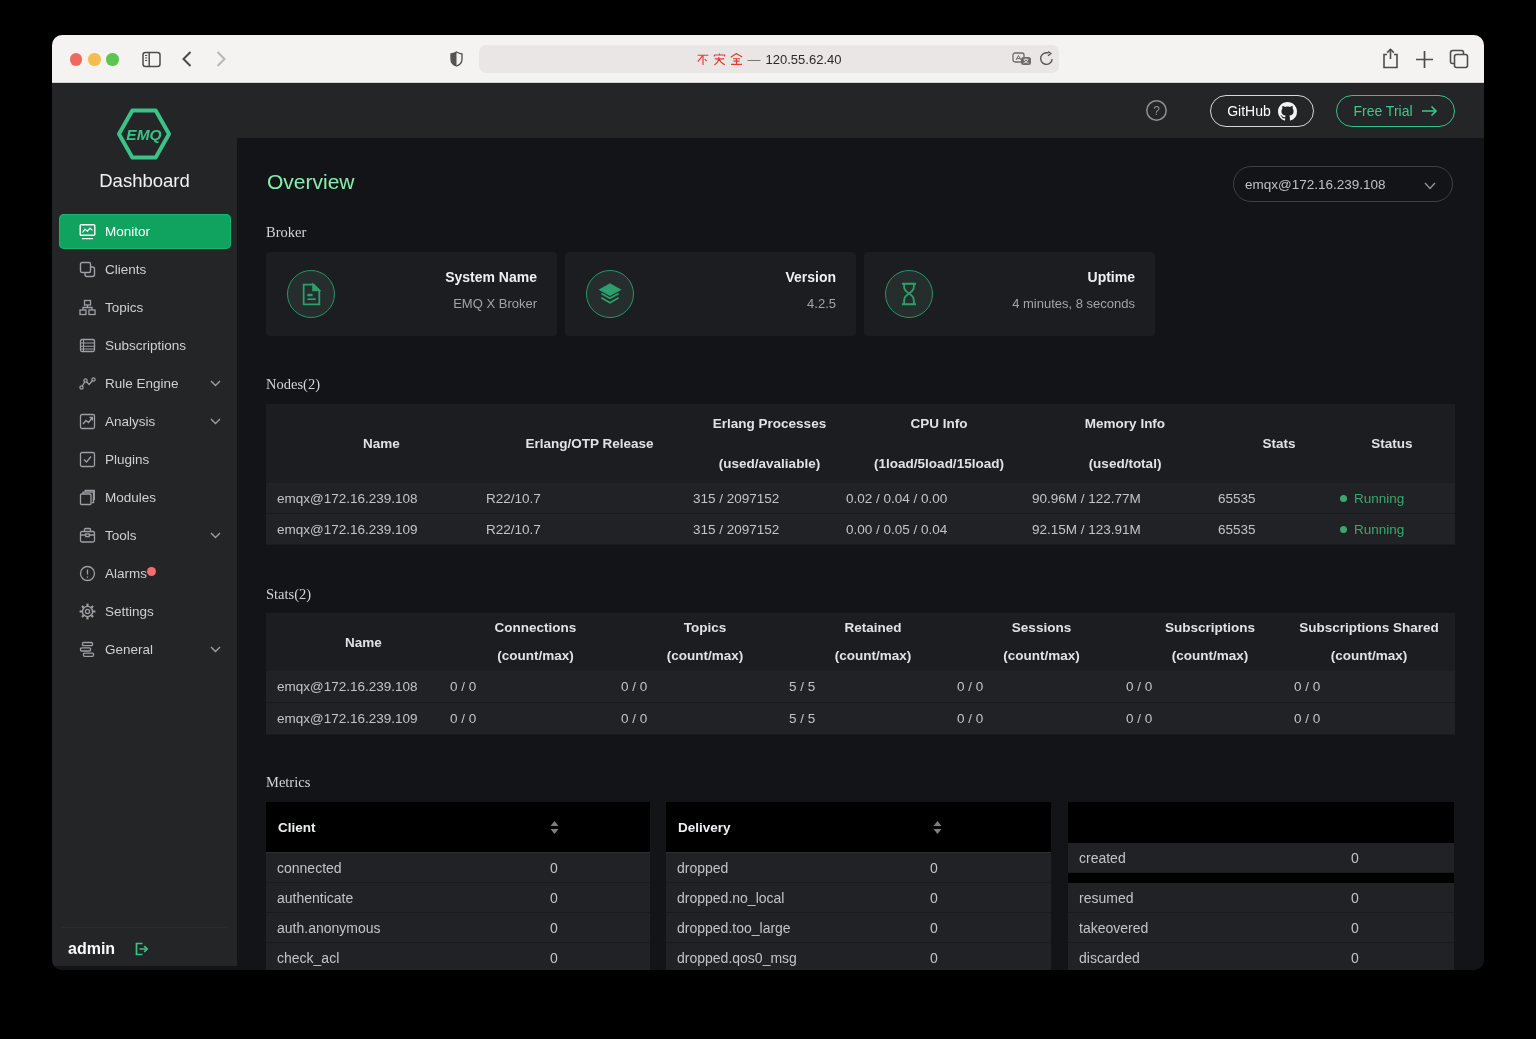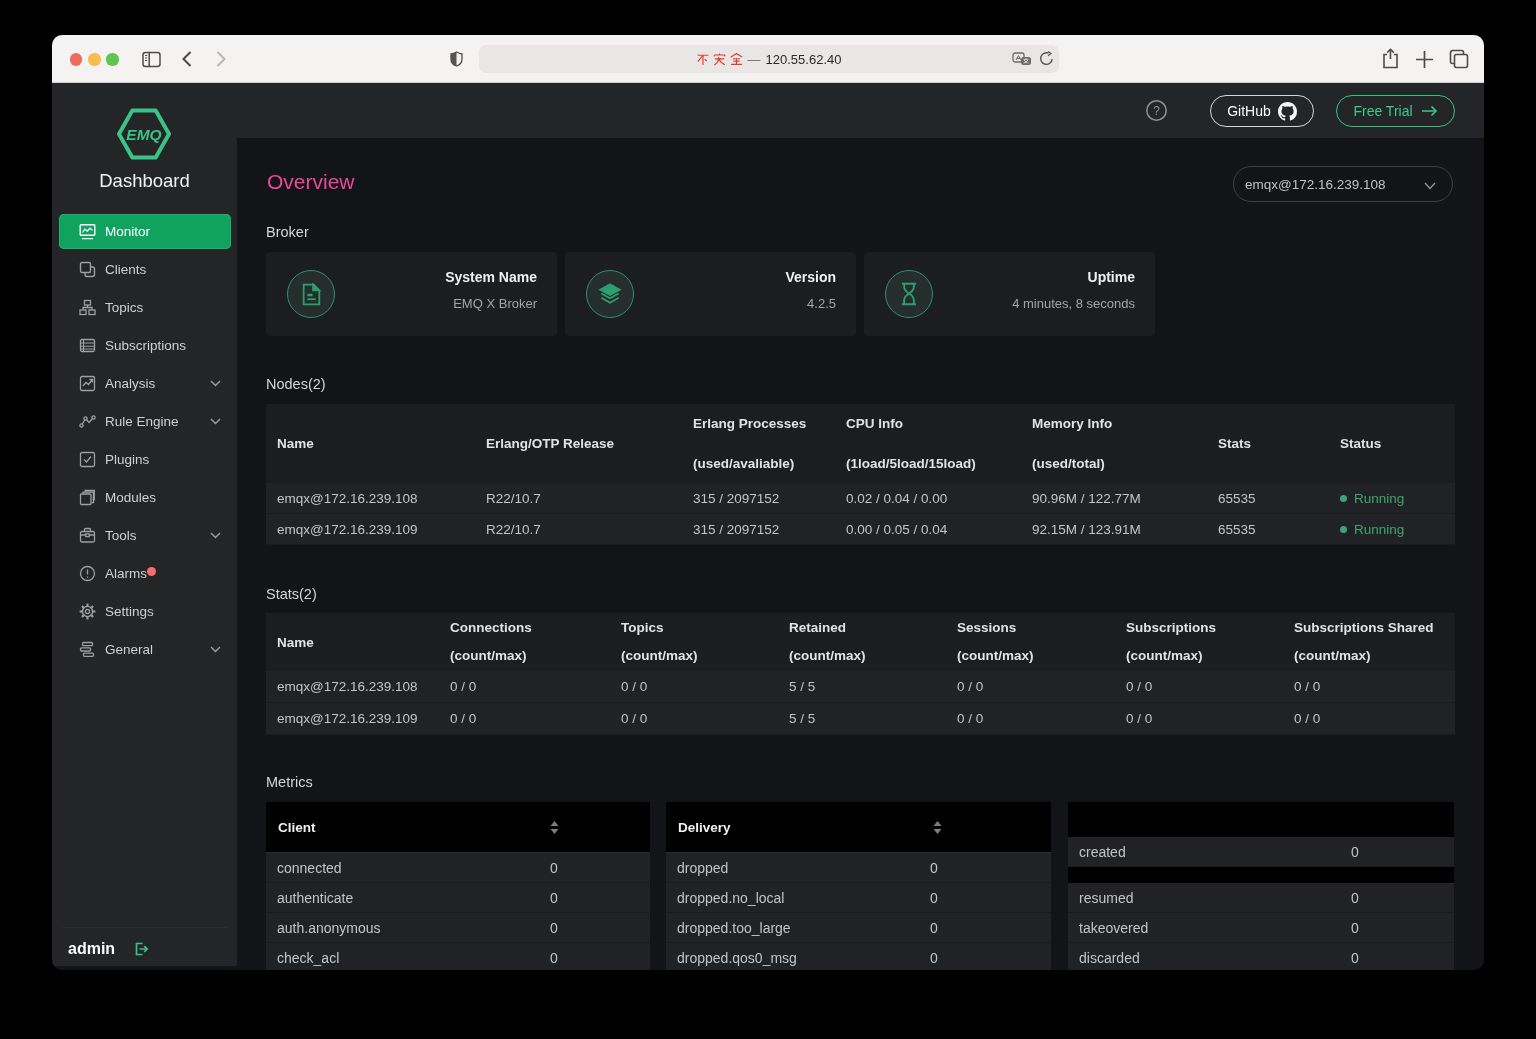--- a/index.html
+++ b/index.html
@@ -45,37 +45,37 @@
   border-top:1px solid #2a2c2e; }
 .user { position:absolute; left:16px; top:857px; color:#fbfcfd; font-size:16px;
   font-weight:bold; display:flex; align-items:center;text-align:right; }
 
 .help { position:absolute; left:909px; top:17px; }
 .pill { position:absolute; top:12px; height:32px; border-radius:16px;
   display:flex; align-items:center; justify-content:center; font-size:14px; }
 .gh { left:973px; width:104px; border:1.5px solid #d6d7d8; color:#fdfdfd; gap:7px; }
 .ft { left:1099px; width:119px; border:1.5px solid #30c484; color:#38cb8c; gap:8px; }
 
-.ovtitle { position:absolute; left:30px; top:32px; font-size:21px; color:#ec4899; }
+.ovtitle { position:absolute; left:30px; top:32px; font-size:21px; color:#86efac; }
 .select { position:absolute; left:996px; top:28px; width:220px; height:36px;
   border:1px solid #3f4245; border-radius:18px; color:#bfc2c4; font-size:13.5px; }
 .select span { position:absolute; left:11px; top:10px; }
-.seclabel { position:absolute; font-size:14.5px; color:#d3d6d8; left:29px; }
+.seclabel { position:absolute; font-size:14.5px; color:#d3d6d8; left:29px;font-family:Liberation Serif, serif; }
 .card { position:absolute; top:114px; width:291px; height:84px;
   background:#1b1d20; border-radius:4px; }
 .cicon { position:absolute; left:21px; top:18px; width:48px; height:48px;
   border-radius:50%; border:1.5px solid #2c9268; background:#252e2c;
   display:flex; align-items:center; justify-content:center; }
 .ctitle { position:absolute; right:20px; top:17px; font-size:14px; font-weight:bold; color:#eef0f1; }
 .cval { position:absolute; right:20px; top:44px; font-size:13px; color:#a2a5a7; }
 
 .dtable { position:absolute; background:#1b1d20; }
 .dtable .hrow { position:absolute; left:0; right:0; top:0; display:flex; }
 .dtable .hcell { font-size:13.5px; font-weight:bold; color:#e0e2e4;
-  display:flex; flex-direction:column; justify-content:center; }
+  display:flex; flex-direction:column; justify-content:center;text-align:center; }
 .dtable .brow { position:absolute; left:0; right:0; display:flex;
   background:#202225; border-bottom:1px solid #191b1d; align-items:center;
   font-size:13.5px; color:#c2c5c7; }
 .mtable { position:absolute; top:664px; height:207px; background:#000000; }
 .mtable .mhead { position:absolute; left:0; right:0; top:0; height:51px;
   border-bottom:1px solid #2c2e31; }
 .mtable .mhead .t { position:absolute; left:12px; top:18px; font-size:13.5px;
   font-weight:bold; color:#eef0f1; }
 .mtable .mrow { position:absolute; left:0; right:0; height:30px;
   background:#202225; border-bottom:1px solid #191b1d; font-size:14px; color:#c2c5c7; }
@@ -177,36 +177,36 @@
       </div>
       <div class="mitem">
         <svg class="mi" viewBox="0 0 17 17" fill="none" stroke="#9da0a4" stroke-width="1.3">
           <rect x="1.5" y="2.5" width="14" height="12" rx="1.5"></rect>
           <path d="M1.5 6 h14 M1.5 9.3 h14 M1.5 12 h14 M4.5 2.5 v12" stroke-width="1.1"></path>
         </svg>
         <span class="ml">Subscriptions</span>
       </div>
       <div class="mitem">
         <svg class="mi" viewBox="0 0 17 17" fill="none" stroke="#9da0a4" stroke-width="1.3">
-          <rect x="1.5" y="1.5" width="14" height="14" rx="1.5"></rect>
-          <path d="M4 11 L7 7.5 L9.5 9.5 L13.5 4.5 M10.5 4.5 h3 v3"></path>
-        </svg>
-        <span class="ml">Analysis</span>
-        <svg class="chev" width="11" height="7" viewBox="0 0 11 7" fill="none" stroke="#9da0a4" stroke-width="1.4">
-            <path d="M1 1 L5.5 5.5 L10 1"></path>
-          </svg>
-      </div>
-      <div class="mitem">
-        <svg class="mi" viewBox="0 0 17 17" fill="none" stroke="#9da0a4" stroke-width="1.3">
           <path d="M2.5 12.5 L6.5 5.5 L10 9.5 L14.5 4.5"></path>
           <circle cx="2.5" cy="12.5" r="1.6" fill="#232527"></circle>
             <circle cx="6.5" cy="5.5" r="1.6" fill="#232527"></circle>
             <circle cx="14.5" cy="4.5" r="1.6" fill="#232527"></circle>
         </svg>
         <span class="ml">Rule Engine</span>
+        <svg class="chev" width="11" height="7" viewBox="0 0 11 7" fill="none" stroke="#9da0a4" stroke-width="1.4">
+            <path d="M1 1 L5.5 5.5 L10 1"></path>
+          </svg>
+      </div>
+      <div class="mitem">
+        <svg class="mi" viewBox="0 0 17 17" fill="none" stroke="#9da0a4" stroke-width="1.3">
+          <rect x="1.5" y="1.5" width="14" height="14" rx="1.5"></rect>
+          <path d="M4 11 L7 7.5 L9.5 9.5 L13.5 4.5 M10.5 4.5 h3 v3"></path>
+        </svg>
+        <span class="ml">Analysis</span>
         <svg class="chev" width="11" height="7" viewBox="0 0 11 7" fill="none" stroke="#9da0a4" stroke-width="1.4">
             <path d="M1 1 L5.5 5.5 L10 1"></path>
           </svg>
       </div>
       <div class="mitem">
         <svg class="mi" viewBox="0 0 17 17" fill="none" stroke="#9da0a4" stroke-width="1.3">
           <rect x="1.5" y="1.5" width="14" height="14" rx="1.5"></rect>
           <path d="M5 8.5 L7.5 11 L12 5.5"></path>
         </svg>
         <span class="ml">Plugins</span>
@@ -438,21 +438,21 @@
       <div class="mrow" style="top:111px">
           <span class="k">dropped.too_large</span>
           <span class="v" style="left:264px">0</span>
         </div>
       <div class="mrow" style="top:141px">
           <span class="k">dropped.qos0_msg</span>
           <span class="v" style="left:264px">0</span>
         </div>
     </div>
     <div class="mtable" style="left:831px;width:386px">
-      <div class="mrow" style="top:35px">
+      <div class="mrow" style="top:41px">
           <span class="k">created</span>
           <span class="v" style="left:283px">0</span>
         </div>
       <div class="mrow" style="top:81px">
           <span class="k">resumed</span>
           <span class="v" style="left:283px">0</span>
         </div>
       <div class="mrow" style="top:111px">
           <span class="k">takeovered</span>
           <span class="v" style="left:283px">0</span>

